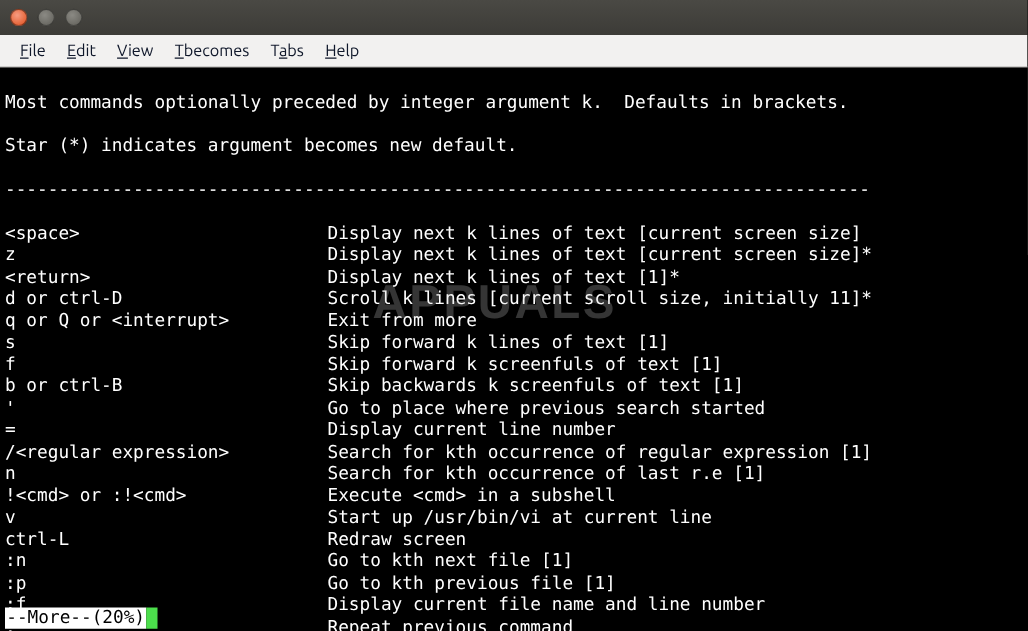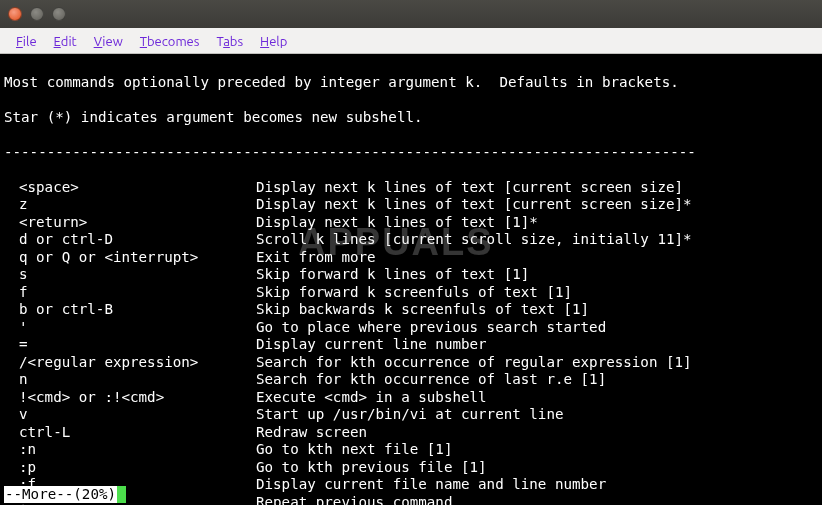--- a/index.html
+++ b/index.html
@@ -27,42 +27,42 @@
     .wc-min  { background: radial-gradient(circle at 40% 35%, #8b8a84, #5f5e58); }
     .wc-max  { background: radial-gradient(circle at 40% 35%, #8b8a84, #5f5e58); }
     .menubar {
       height: 26px;
       background: #f2f1f0;
       display: flex;
       align-items: center;
       padding: 0 8px;
       gap: 1px;
       font-size: 13px;
-      color: #6d28d9;
+      color: #0f172a;
       border-bottom: 1px solid #c1c0bd;
     }
     .menu-item { padding: 3px 8px; cursor: default; }
     .menu-item .ul { text-decoration: underline; }
     .terminal {
       background: #000;
       color: #fff;
       font-family: "DejaVu Sans Mono", "Liberation Mono", monospace;
       font-size: 14.2px;
       line-height: 17.5px;
       padding: 2px 4px 0 4px;
       height: calc(505px - 28px - 26px);
       white-space: pre;
       overflow: hidden;
       position: relative;
     }
     .intro { display: block; }
     .dashes { display: block; letter-spacing: 0; }
     .cmd-row { display: flex; }
-    .cmd-key { width: 237px; flex: 0 0 237px; margin-left: 15px; }
-    .cmd-desc { flex: 1; }
+    .cmd-key { width: 237px; flex: 0 0 237px; }
+    .cmd-desc { flex: 1; margin-left: 21px; }
     .status-line { position: absolute; bottom: 2px; left: 4px; display: flex; align-items: center; }
     .status-text { background: #fff; color: #000; padding: 0 1px; }
     .cursor {
       display: inline-block;
       width: 9px; height: 17px;
       background: #4cde4c;
       margin-left: 0px;
     }
     .watermark {
       position: absolute;
@@ -92,19 +92,19 @@
   <div class="menu-item"><span class="ul">F</span><span>ile</span></div>
   <div class="menu-item"><span class="ul">E</span><span>dit</span></div>
   <div class="menu-item"><span class="ul">V</span><span>iew</span></div>
   <div class="menu-item"><span class="ul">T</span><span>becomes</span></div>
   <div class="menu-item"><span>T</span><span class="ul">a</span><span>bs</span></div>
   <div class="menu-item"><span class="ul">H</span><span>elp</span></div>
 </div>
 
 <div class="terminal">
 <span class="intro">Most commands optionally preceded by integer argument k.  Defaults in brackets.</span>
-<span class="intro">Star (*) indicates argument becomes new subshell.</span>
+<span class="intro">Star (*) indicates argument becomes new default.</span>
 <span class="dashes">---------------------------------------------------------------------------------</span>
 <div id="cmd-list"><div class="cmd-row"><span class="cmd-key">&lt;space&gt;</span><span class="cmd-desc">Display next k lines of text [current screen size]</span></div><div class="cmd-row"><span class="cmd-key">z</span><span class="cmd-desc">Display next k lines of text [current screen size]*</span></div><div class="cmd-row"><span class="cmd-key">&lt;return&gt;</span><span class="cmd-desc">Display next k lines of text [1]*</span></div><div class="cmd-row"><span class="cmd-key">d or ctrl-D</span><span class="cmd-desc">Scroll k lines [current scroll size, initially 11]*</span></div><div class="cmd-row"><span class="cmd-key">q or Q or &lt;interrupt&gt;</span><span class="cmd-desc">Exit from more</span></div><div class="cmd-row"><span class="cmd-key">s</span><span class="cmd-desc">Skip forward k lines of text [1]</span></div><div class="cmd-row"><span class="cmd-key">f</span><span class="cmd-desc">Skip forward k screenfuls of text [1]</span></div><div class="cmd-row"><span class="cmd-key">b or ctrl-B</span><span class="cmd-desc">Skip backwards k screenfuls of text [1]</span></div><div class="cmd-row"><span class="cmd-key">'</span><span class="cmd-desc">Go to place where previous search started</span></div><div class="cmd-row"><span class="cmd-key">=</span><span class="cmd-desc">Display current line number</span></div><div class="cmd-row"><span class="cmd-key">/&lt;regular expression&gt;</span><span class="cmd-desc">Search for kth occurrence of regular expression [1]</span></div><div class="cmd-row"><span class="cmd-key">n</span><span class="cmd-desc">Search for kth occurrence of last r.e [1]</span></div><div class="cmd-row"><span class="cmd-key">!&lt;cmd&gt; or :!&lt;cmd&gt;</span><span class="cmd-desc">Execute &lt;cmd&gt; in a subshell</span></div><div class="cmd-row"><span class="cmd-key">v</span><span class="cmd-desc">Start up /usr/bin/vi at current line</span></div><div class="cmd-row"><span class="cmd-key">ctrl-L</span><span class="cmd-desc">Redraw screen</span></div><div class="cmd-row"><span class="cmd-key">:n</span><span class="cmd-desc">Go to kth next file [1]</span></div><div class="cmd-row"><span class="cmd-key">:p</span><span class="cmd-desc">Go to kth previous file [1]</span></div><div class="cmd-row"><span class="cmd-key">:f</span><span class="cmd-desc">Display current file name and line number</span></div><div class="cmd-row"><span class="cmd-key">.</span><span class="cmd-desc">Repeat previous command</span></div></div>
 
 <div class="status-line"><span class="status-text">--More--(20%)</span><span class="cursor"></span></div>
 <div class="watermark">APPUALS</div>
 </div>
 
 </body></html>

